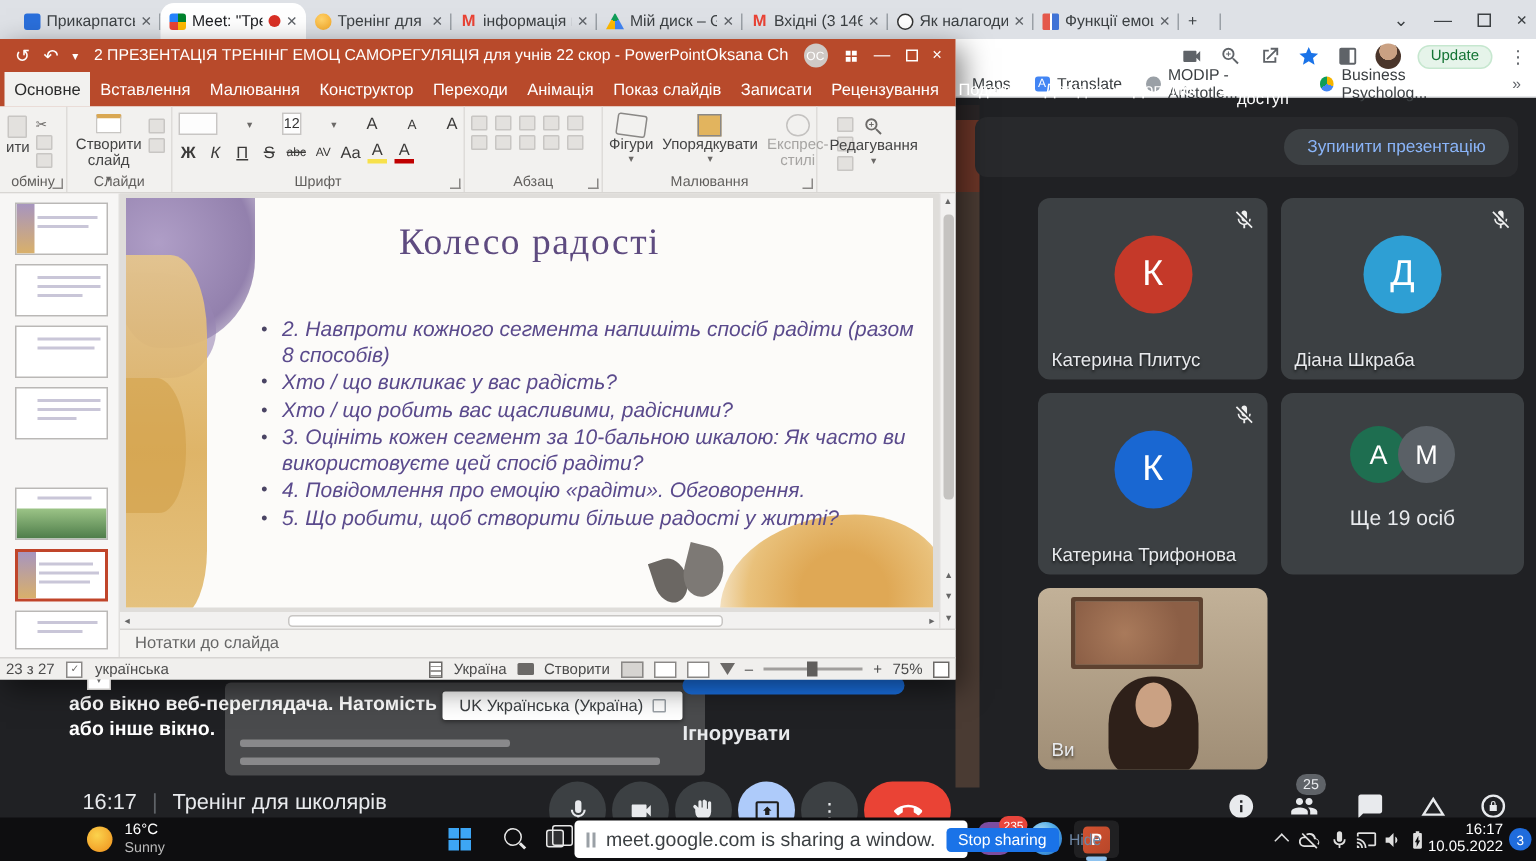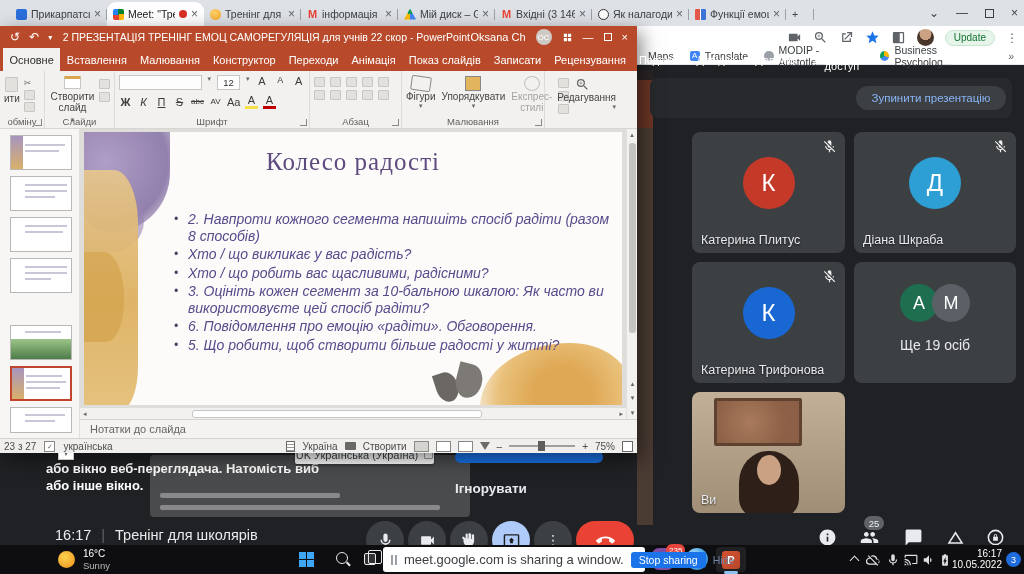--- a/index.html
+++ b/index.html
@@ -61,21 +61,21 @@
   .painting{position:absolute;left:22px;top:6px;width:88px;height:48px;background:radial-gradient(circle at 40% 50%,#a97a5b,#8c5f46 70%);border:3px solid #5e4230;border-radius:2px}
   .selfhair{position:absolute;left:50%;transform:translateX(-50%);bottom:-4px;width:60px;height:66px;background:#2e2019;border-radius:48% 48% 28% 28%}
   .selfface{position:absolute;left:50%;transform:translateX(-50%);bottom:28px;width:24px;height:30px;background:#caa183;border-radius:50%}
   
   #warn1{position:absolute;left:46px;top:396px;color:#fff;font-size:13px;font-weight:bold}
   #warn2{position:absolute;left:46px;top:413px;color:#fff;font-size:13px;font-weight:bold}
   #preview{position:absolute;left:150px;top:390px;width:320px;height:62px;background:rgba(244,244,244,.20);border-radius:4px}
   .pbar{position:absolute;left:10px;height:5px;background:rgba(255,255,255,.35);border-radius:2px}
   #bluebar{position:absolute;left:455px;top:386px;width:148px;height:12px;background:#1a73e8;border-radius:6px}
   #ignore{position:absolute;left:455px;top:416px;color:#e8eaed;font-size:13.5px;font-weight:bold}
-  #langchip{position:absolute;left:295px;top:380px;width:139px;height:19px;background:#fff;border-radius:2px;display:flex;align-items:center;justify-content:center;gap:6px;font-size:11px;color:#3c4043;box-shadow:0 1px 3px rgba(0,0,0,.4)}
+  #langchip{position:absolute;left:295px;top:396px;width:160px;height:19px;background:#fff;border-radius:2px;display:flex;align-items:center;justify-content:center;gap:6px;font-size:11px;color:#3c4043;box-shadow:0 1px 3px rgba(0,0,0,.4)}
   .kbd-ic{width:9px;height:9px;border:1px solid #9aa0a6;border-radius:1px}
   #meet-footer{position:absolute;left:55px;top:462px;display:flex;align-items:center;gap:10px;color:#e8eaed;font-size:14.5px}
   #meet-footer .sep{color:#5f6368}
   .mcirc{position:absolute;top:456px;width:38px;height:38px;border-radius:50%;background:#3c4043;display:flex;align-items:center;justify-content:center}
   .mcirc svg{width:17px;height:17px;fill:#e8eaed}
   .mcirc.present{background:#aecbfa}.mcirc.present svg{fill:#1f1f1f}
   #endcall{position:absolute;top:456px;left:576px;width:58px;height:38px;border-radius:19px;background:#ea4335;display:flex;align-items:center;justify-content:center}
   #endcall svg{width:19px;height:19px;fill:#fff}
   .rico{position:absolute;top:463px;width:19px;height:19px;fill:#e8eaed}
   #pcount{position:absolute;left:864px;top:451px;min-width:20px;height:14px;border-radius:7px;background:#5f6368;color:#e8eaed;font-size:9.5px;display:flex;align-items:center;justify-content:center;padding:0 4px}
@@ -524,21 +524,21 @@
         </div>
         <div style="display:flex;flex-direction:column;gap:3px;padding-top:4px">
           <span class="mini"></span>
           <span class="mini"></span>
         </div>
       </div>
       <span class="grp-lbl">Слайди</span>
     </div>
 
     <div class="grp" style="width:195px">
-      <div style="display:flex;gap:6px">
+      <div style="display:flex;align-items:center;gap:20px">
         <span class="fontbox"></span>
           <span class="drop">▾</span>
         <span class="sizebox">12</span>
           <span class="drop">▾</span>
         <span class="fbtn">A</span>
         <span class="fbtn" style="font-size:9px">A</span>
         <span class="fbtn">A</span>
       </div>
       <div style="display:flex;align-items:center;gap:5px;margin-top:4px">
         <span class="fbtn" style="font-weight:bold">Ж</span>
@@ -590,21 +590,21 @@
           <span class="mini"></span>
           <span class="mini"></span>
           <span class="mini"></span>
         </div>
       </div>
       <span class="grp-lbl">Малювання</span>
       <span class="dlg"></span>
     </div>
 
     <div class="grp" style="width:75px;border-right:none">
-      <div style="text-align:right;padding-top:2px">
+      <div style="text-align:center;padding-top:2px">
         <svg style="width:15px;height:15px;margin:0 auto" class="gicon">
             <use href="#i-zoomplus"></use>
           </svg>
         <span>Редагування</span>
         <div class="drop">▾</div>
       </div>
     </div>
     <span id="collapse">▴</span>
   </div>
 
@@ -653,21 +653,21 @@
       <div class="dec-gold2"></div>
       <div class="dec-tan"></div>
       <div class="petal" style="left:352px;top:240px;width:22px;height:30px;transform:rotate(-18deg)"></div>
       <div class="petal" style="left:372px;top:232px;width:26px;height:34px;transform:rotate(14deg);background:#7d7975"></div>
       <div id="slide-title">Колесо  радості</div>
       <ul id="bullets">
         <li>2. Навпроти кожного сегмента напишіть спосіб радіти (разом 8 способів)</li>
         <li>Хто / що викликає у вас радість?</li>
         <li>Хто / що робить вас щасливими, радісними?</li>
         <li>3. Оцініть кожен сегмент за 10-бальною шкалою: Як часто ви використовуєте цей спосіб радіти?</li>
-        <li>6. Повідомлення про емоцію «радіти». Обговорення.</li>
+        <li>4. Повідомлення про емоцію «радіти». Обговорення.</li>
         <li>5. Що робити, щоб створити більше радості у житті?</li>
       </ul>
     </div>
   </div>
 
   <div id="vscroll">
     <div class="varrow">▴</div>
     <div id="vthumb"></div>
     <div class="vnav" style="top:248px">▴</div>
     <div class="vnav" style="top:262px">▾</div>

